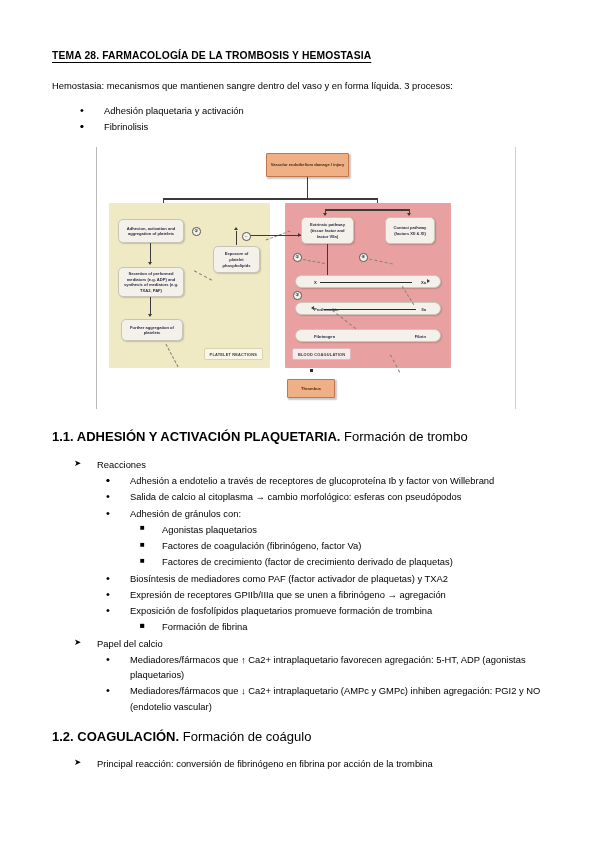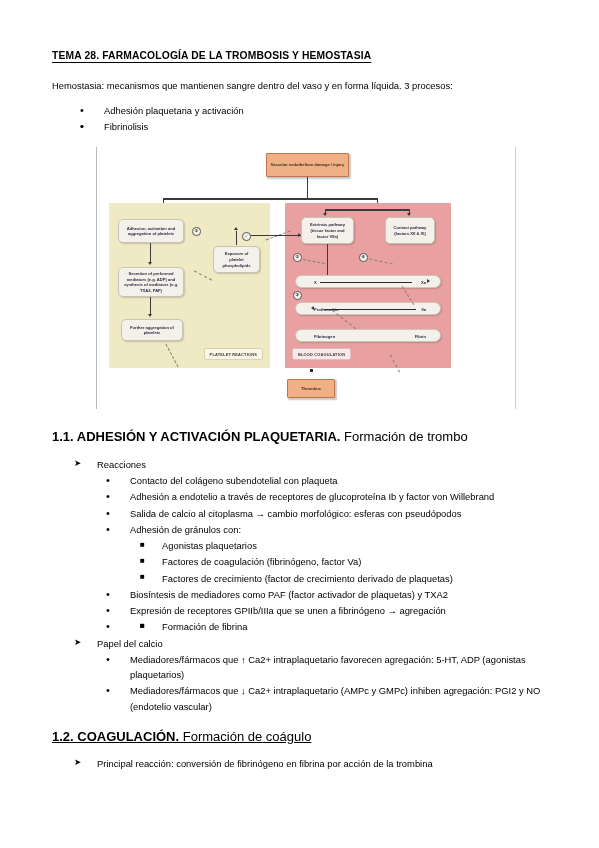--- a/index.html
+++ b/index.html
@@ -412,21 +412,20 @@
     <ul class="lvl-arrow">
       <li>
         <span class="bullet">➤</span>
         <span class="txt">Reacciones</span>
       </li>
     </ul>
 
     <ul class="lvl-disc">
       <li>
         <span class="bullet">•</span>
-        <span class="txt">Contacto del colágeno subendotelial con plaqueta</span>
       </li>
       <li>
         <span class="bullet">•</span>
         <span class="txt">Adhesión a endotelio a través de receptores de glucoproteína Ib y factor von Willebrand</span>
       </li>
       <li>
         <span class="bullet">•</span>
         <span class="txt">Salida de calcio al citoplasma → cambio morfológico: esferas con pseudópodos</span>
       </li>
       <li>
@@ -454,20 +453,21 @@
       <li>
         <span class="bullet">•</span>
         <span class="txt">Biosíntesis de mediadores como PAF (factor activador de plaquetas) y TXA2</span>
       </li>
       <li>
         <span class="bullet">•</span>
         <span class="txt">Expresión de receptores GPIIb/IIIa que se unen a fibrinógeno → agregación</span>
       </li>
       <li>
         <span class="bullet">•</span>
+        <span class="txt">Exposición de fosfolípidos plaquetarios promueve formación de trombina</span>
       </li>
     </ul>
 
     <ul class="lvl-square">
       <li>
         <span class="bullet">■</span>
       </li>
       <li>
         <span class="bullet">■</span>
         <span class="txt">Formación de fibrina</span>
@@ -485,21 +485,21 @@
       <li>
         <span class="bullet">•</span>
         <span class="txt">Mediadores/fármacos que ↑ Ca2+ intraplaquetario favorecen agregación: 5-HT, ADP (agonistas plaquetarios)</span>
       </li>
       <li>
         <span class="bullet">•</span>
         <span class="txt">Mediadores/fármacos que ↓ Ca2+ intraplaquetario (AMPc y GMPc) inhiben agregación: PGI2 y NO (endotelio vascular)</span>
       </li>
     </ul>
 
-    <h3 class="subsec" style="margin-top:14px;text-decoration:underline;"><span class="num">1.2. COAGULACIÓN.</span><span class="rest"> Formación de coágulo</span></h3>
+    <h3 class="subsec" style="margin-top:14px;"><span class="num">1.2. COAGULACIÓN.</span><span class="rest"> Formación de coágulo</span></h3>
 
     <ul class="lvl-arrow">
       <li>
         <span class="bullet">➤</span>
         <span class="txt">Principal reacción: conversión de fibrinógeno en fibrina por acción de la trombina</span>
       </li>
     </ul>
 
   </div>
 </div>

